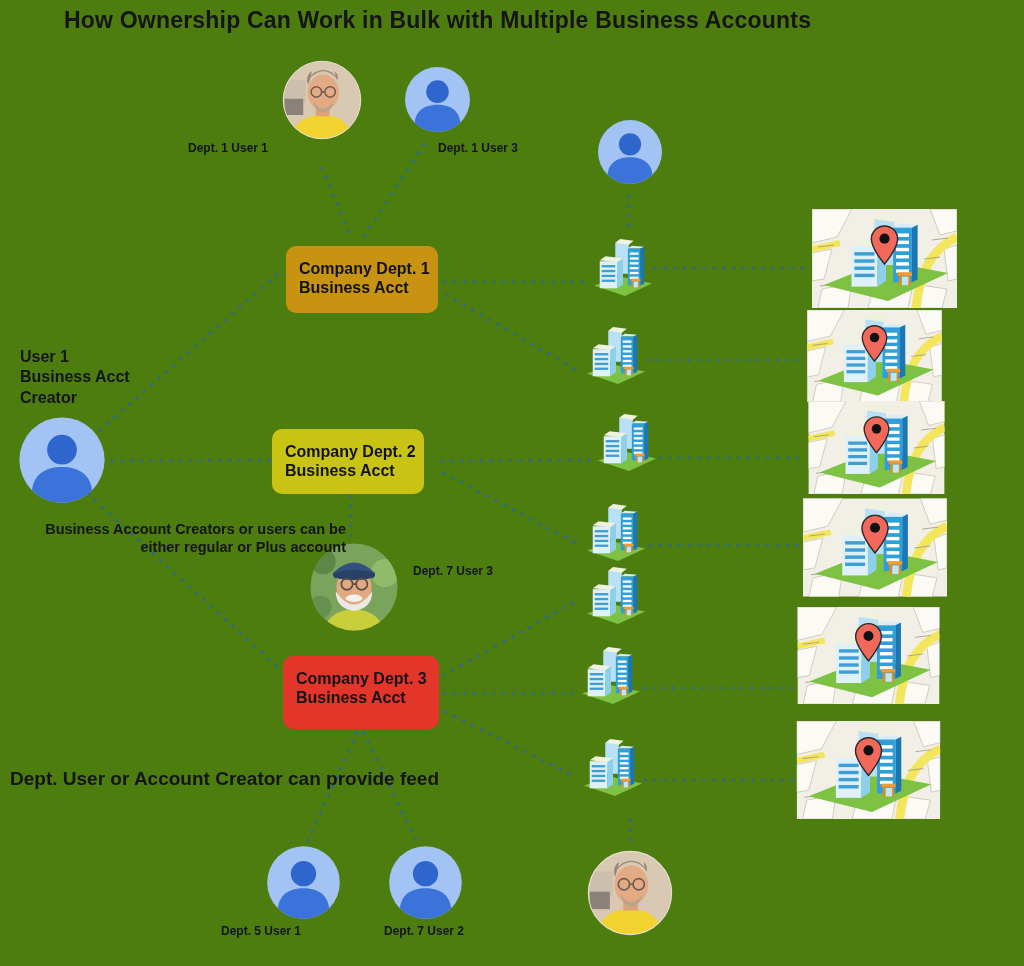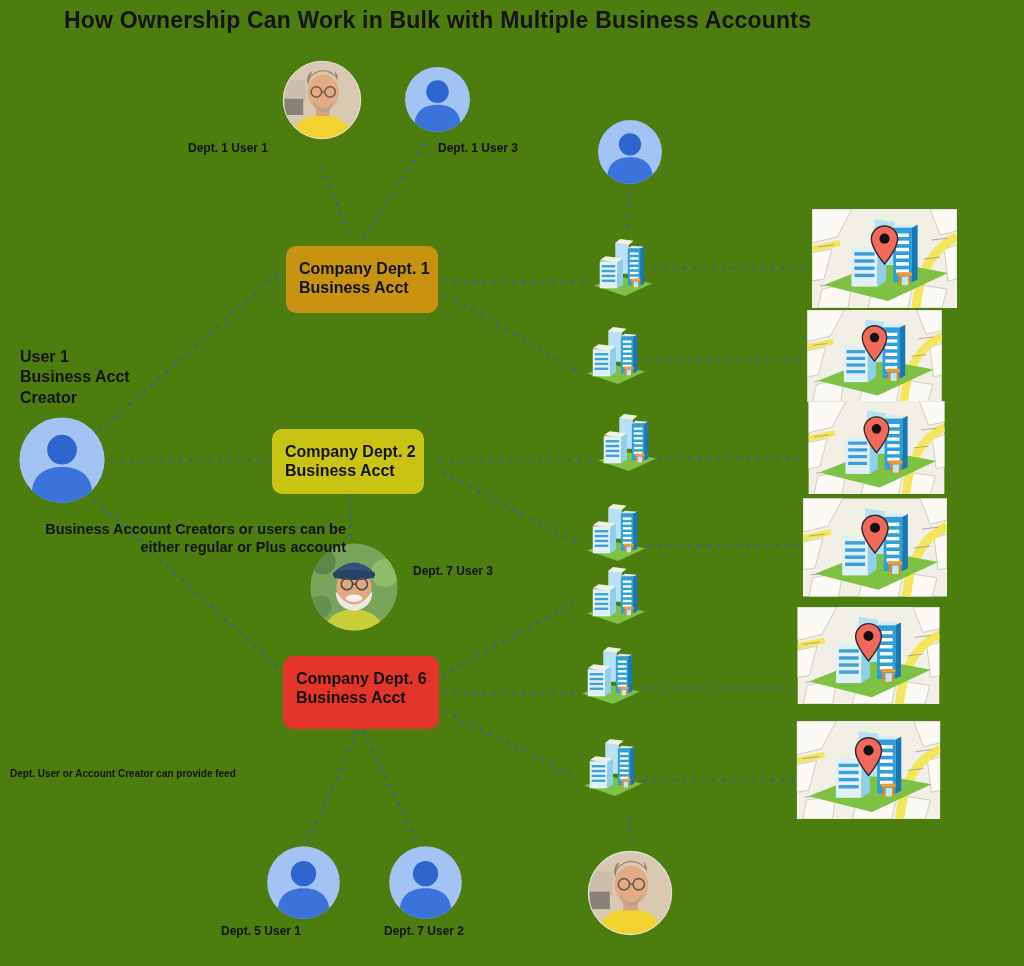--- a/index.html
+++ b/index.html
@@ -174,33 +174,33 @@
     </g>
   </svg>
 
   <div class="lbl title abs" style="left:64px;top:7px;">How Ownership Can Work in Bulk with Multiple Business Accounts</div>
 
   <div class="lbl" style="left:20px;top:347px;font-size:16px;line-height:1.28;">User 1
 Business Acct
 Creator</div>
   <div class="lbl ann" style="left:16px;top:520px;width:330px;text-align:right;">Business Account Creators or users can be
 either regular or Plus account</div>
-  <div class="lbl" style="left:10px;top:768px;font-size:10px;">Dept. User or Account Creator can provide feed</div>
+  <div class="lbl" style="left:10px;top:768px;font-size:19px;">Dept. User or Account Creator can provide feed</div>
 
   <div class="lbl name-lbl" style="left:188px;top:141px;">Dept. 1 User 1</div>
   <div class="lbl name-lbl" style="left:438px;top:141px;">Dept. 1 User 3</div>
   <div class="lbl name-lbl" style="left:413px;top:564px;">Dept. 7 User 3</div>
   <div class="lbl name-lbl" style="left:221px;top:924px;">Dept. 5 User 1</div>
   <div class="lbl name-lbl" style="left:384px;top:924px;">Dept. 7 User 2</div>
 
   <div class="dept-box" style="left: 286px; top: 246px; width: 152px; height: 67px; background: rgb(199, 147, 16);">Company Dept. 1
 Business Acct</div>
   <div class="dept-box" style="left: 272px; top: 429px; width: 152px; height: 65px; background: rgb(201, 196, 19);">Company Dept. 2
 Business Acct</div>
-  <div class="dept-box" style="left: 283px; top: 656px; width: 156px; height: 73px; background: rgb(228, 53, 43);">Company Dept. 6
+  <div class="dept-box" style="left: 283px; top: 656px; width: 156px; height: 73px; background: rgb(228, 53, 43);">Company Dept. 3
 Business Acct</div>
 
   <div class="icon-wrap" style="left:282px;top:60px;">
     <svg width="80" height="80" viewBox="0 0 64 64">
         <use href="#sym-photo-yellow"></use>
       </svg>
     </div>
   <div class="icon-wrap" style="left:404px;top:66px;">
     <svg width="67" height="67" viewBox="0 0 64 64">
         <use href="#sym-avatar"></use>

